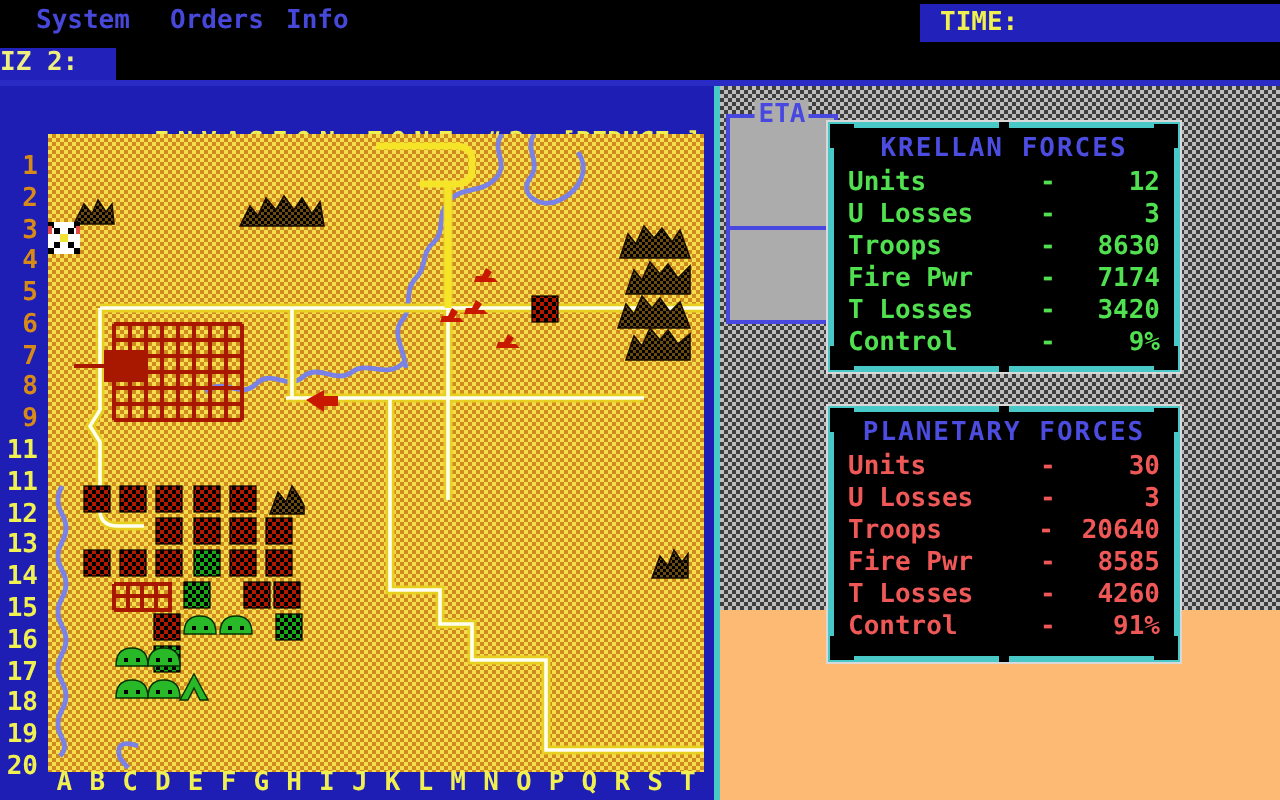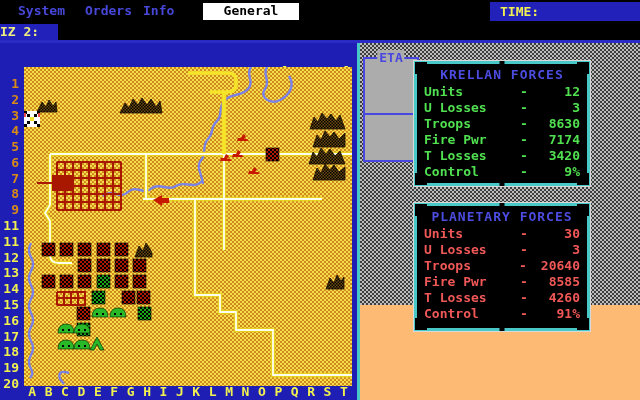--- a/index.html
+++ b/index.html
@@ -2,21 +2,21 @@
 <html><head>
 <meta charset="utf-8">
 <style>
   html,body{margin:0;padding:0;background:#000;}
   .screen{position:relative;width:640px;height:400px;background:#fdba74;overflow:hidden;
           font-family:"DejaVu Sans Mono",monospace;font-weight:bold;padding-left:32px;-webkit-font-smoothing:none;}
   
   .menubar{position:absolute;left:0;top:0;width:640px;height:22px;background:#000;}
   .menu-item{position:absolute;top:3px;height:17px;line-height:16px;color:#4747d9;font-size:13px;padding:0 6px;}
   .menu-item.active{background:#fff;color:#000;}
-  .time-box{position:absolute;right:0;top:2px;width:150px;height:19px;background:#2222bb;
+  .time-box{position:absolute;right:0;top:2px;width:180px;height:19px;background:#2222bb;
             color:#f0f050;font-size:13px;line-height:19px;display:flex;justify-content:space-between;
             padding:0 10px;box-sizing:border-box;}
   
   .msgrow{position:absolute;left:0;top:22px;width:640px;height:18px;background:#000;}
   .iz-badge{position:absolute;left:0;top:2px;width:58px;height:16px;background:#2222bb;color:#efef80;
             font-size:13px;line-height:16px;text-align:left;}
   .msg-text{position:absolute;left:66px;top:2px;color:#fff;font-size:13px;line-height:16px;white-space:pre;}
   .blueline{position:absolute;left:0;top:40px;width:640px;height:3px;background:#2a2ac4;}
   
   .map-window{position:absolute;left:0;top:43px;width:357px;height:357px;background:#1e1eb4;}
@@ -67,21 +67,20 @@
 </style>
 </head>
 <body>
 
 <div class="screen">
 
   <div class="menubar">
     <span class="menu-item" style="left:12px">System</span>
     <span class="menu-item" style="left:79px">Orders</span>
     <span class="menu-item" style="left:137px">Info</span>
-    <span class="menu-item active" style="left:203px;width:84px;text-align:center">General</span>
     <div class="time-box">
       <span>TIME:</span>
     </div>
   </div>
 
   <div class="msgrow">
     <span class="iz-badge">IZ 2:</span>
   </div>
   <div class="blueline"></div>
 

